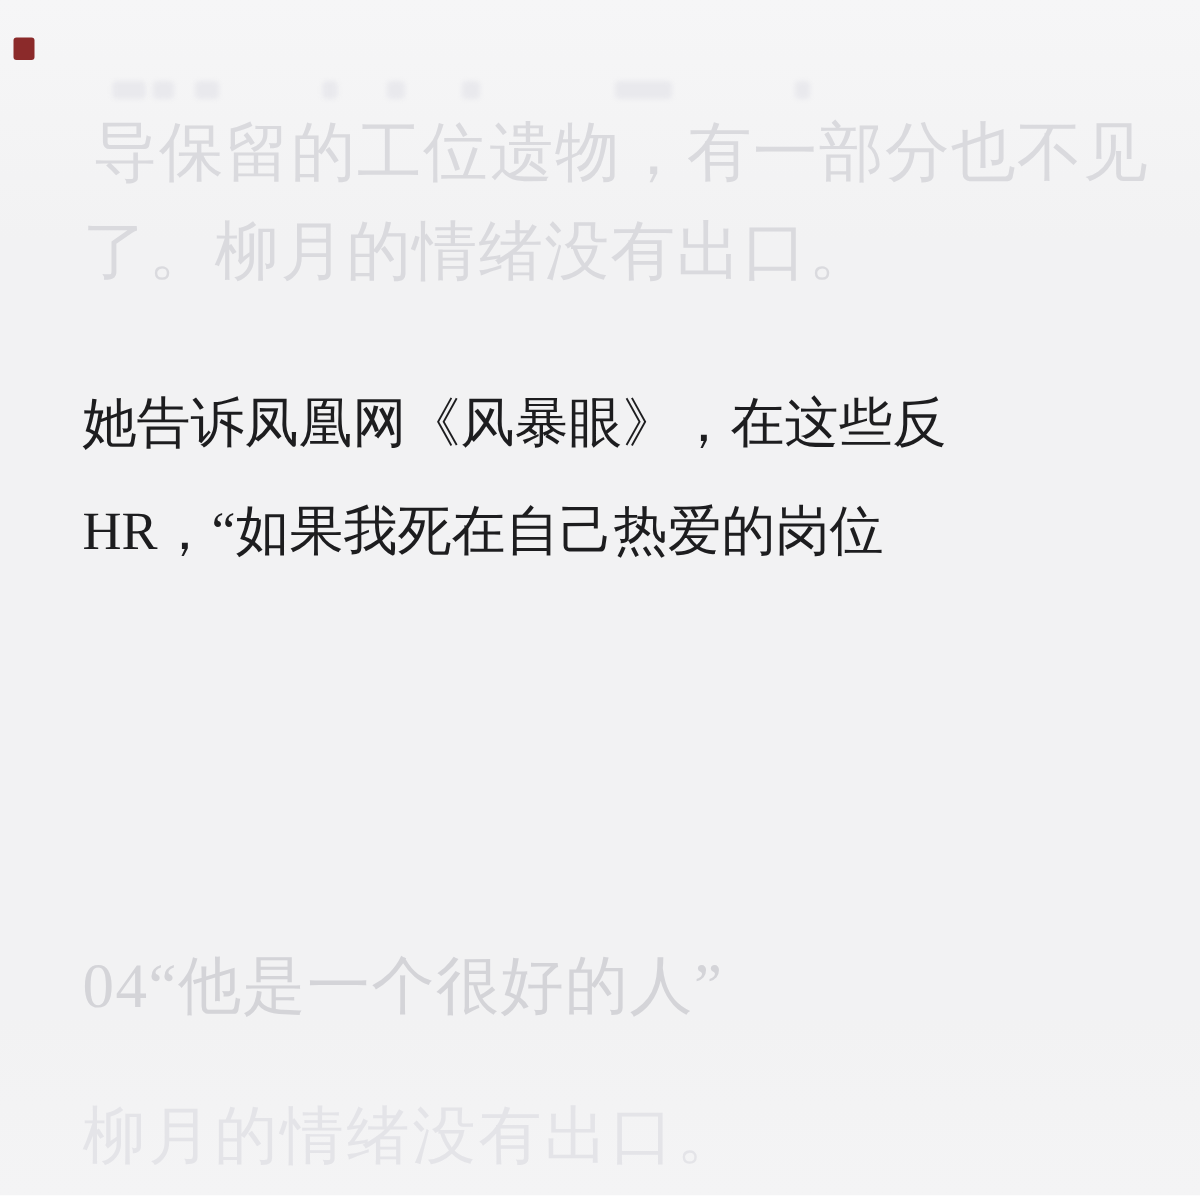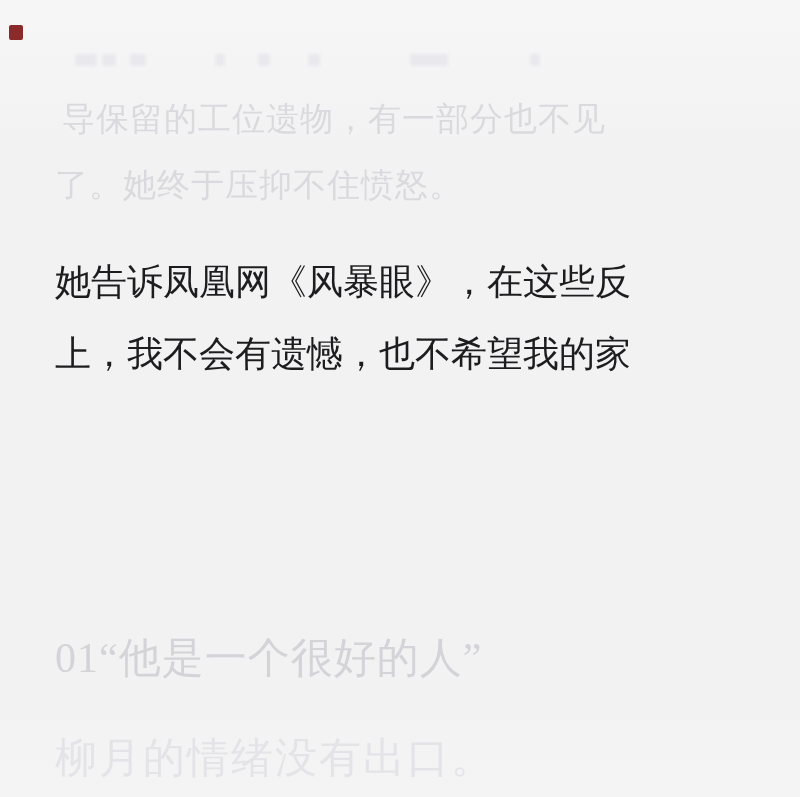--- a/index.html
+++ b/index.html
@@ -53,23 +53,23 @@
   .smudge:nth-child(6) { left: 248px; width: 12px; }
   .smudge:nth-child(7) { left: 350px; width: 38px; }
   .smudge:nth-child(8) { left: 470px; width: 10px; }
 
   .line { white-space: nowrap; }
 
   
   .ghost-top {
     position: absolute;
     left: 55px;
-    top: 86px;
+    top: 70px;
     color: #dadade;
-    font-size: 33px;
+    font-size: 43px;
     line-height: 66px;
     letter-spacing: 1px;
   }
   .ghost-top .line:first-child { margin-left: 7px; }
 
   
   .main-paragraph {
     position: absolute;
     left: 55px;
     top: 246px;
@@ -114,25 +114,25 @@
     <span class="smudge"></span>
     <span class="smudge"></span>
     <span class="smudge"></span>
     <span class="smudge"></span>
     <span class="smudge"></span>
     <span class="smudge"></span>
   </div>
 
   <div class="ghost-top">
     <div class="line">导保留的工位遗物，有一部分也不见</div>
-    <div class="line">了。她终于压抑不住愤怒。</div>
+    <div class="line">了。柳月的情绪没有出口。</div>
   </div>
 
   <div class="main-paragraph">
     <div class="line">她告诉凤凰网《风暴眼》，在这些反</div>
-    <div class="line">上，我不会有遗憾，也不希望我的家</div>
+    <div class="line">HR，“如果我死在自己热爱的岗位</div>
   </div>
 
-  <div class="ghost-heading line">01“他是一个很好的人”</div>
+  <div class="ghost-heading line">04“他是一个很好的人”</div>
 
   <div class="ghost-bottom line">柳月的情绪没有出口。</div>
 
 </div>
 
 </body></html>

